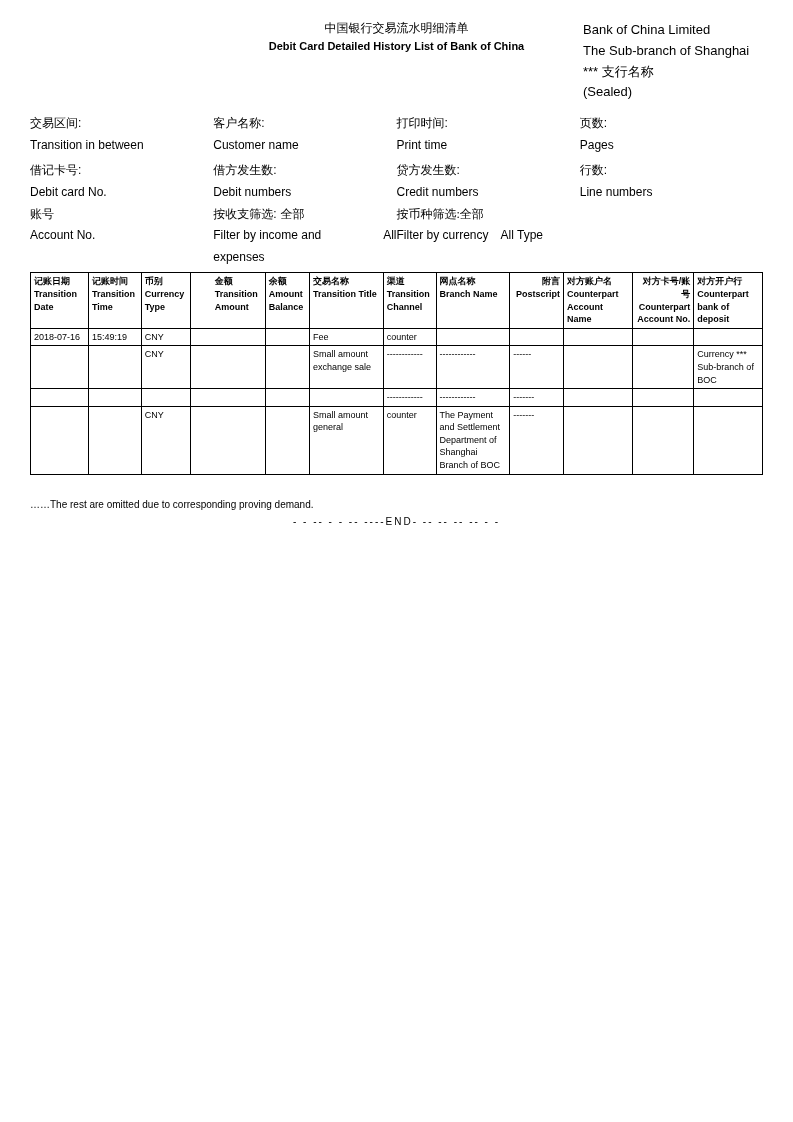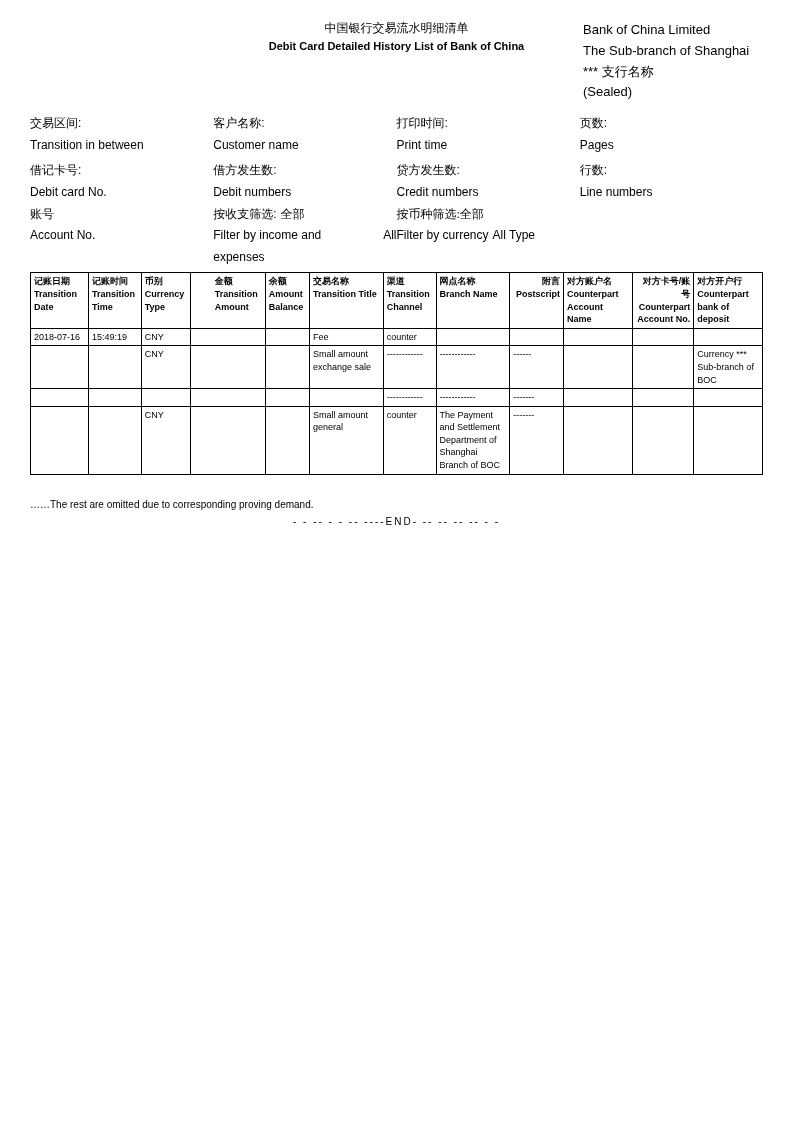--- a/index.html
+++ b/index.html
@@ -154,21 +154,21 @@
       <span>All</span>
     </div>
   </div>
   <div class="info-col">
     <span>贷方发生数:</span>
     <span>Credit numbers</span>
     <div style="display:flex;font-family:Liberation Serif, serif;">
       <span>按币种筛选:</span>
       <span>全部</span>
     </div>
-    <div style="display:flex;gap:4px;">
+    <div style="display:flex;gap:12px;">
       <span>Filter by currency</span>
       <span>All Type</span>
     </div>
   </div>
   <div class="info-col">
     <span>行数:</span>
     <span>Line numbers</span>
   </div>
 </div>
 

